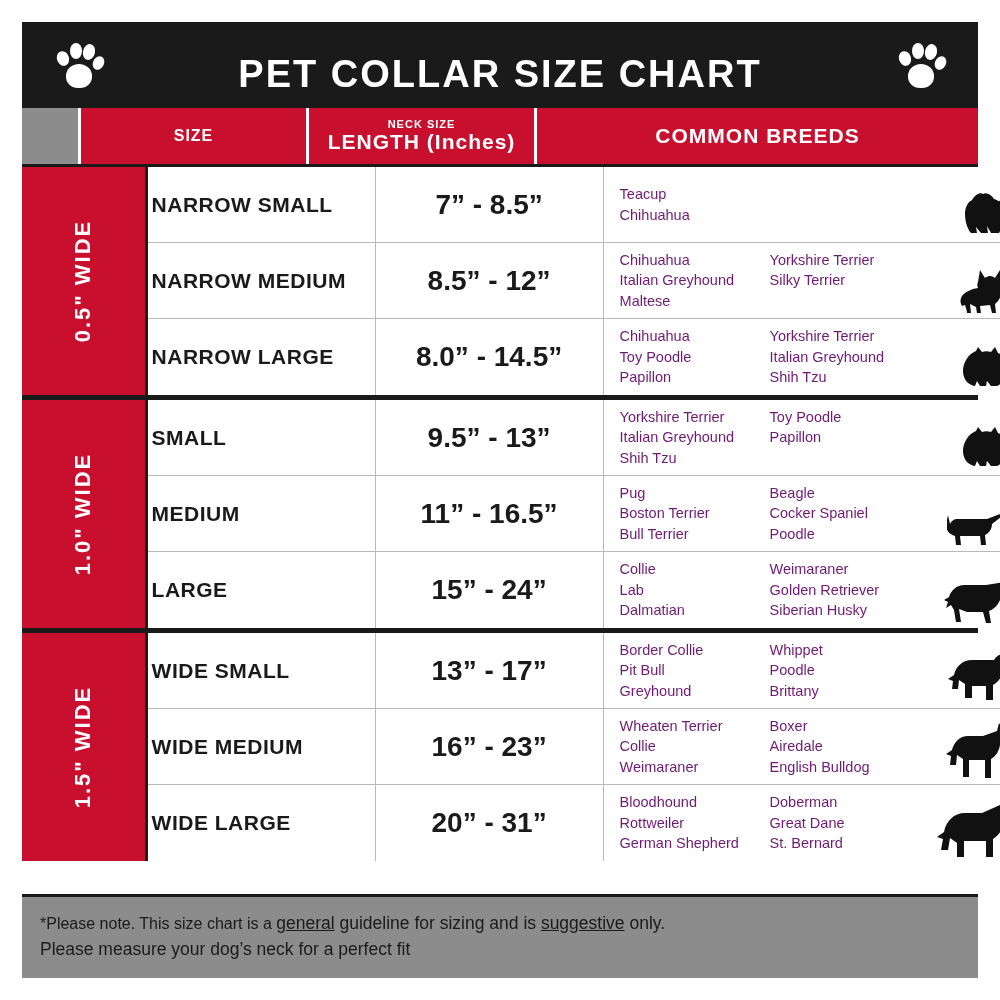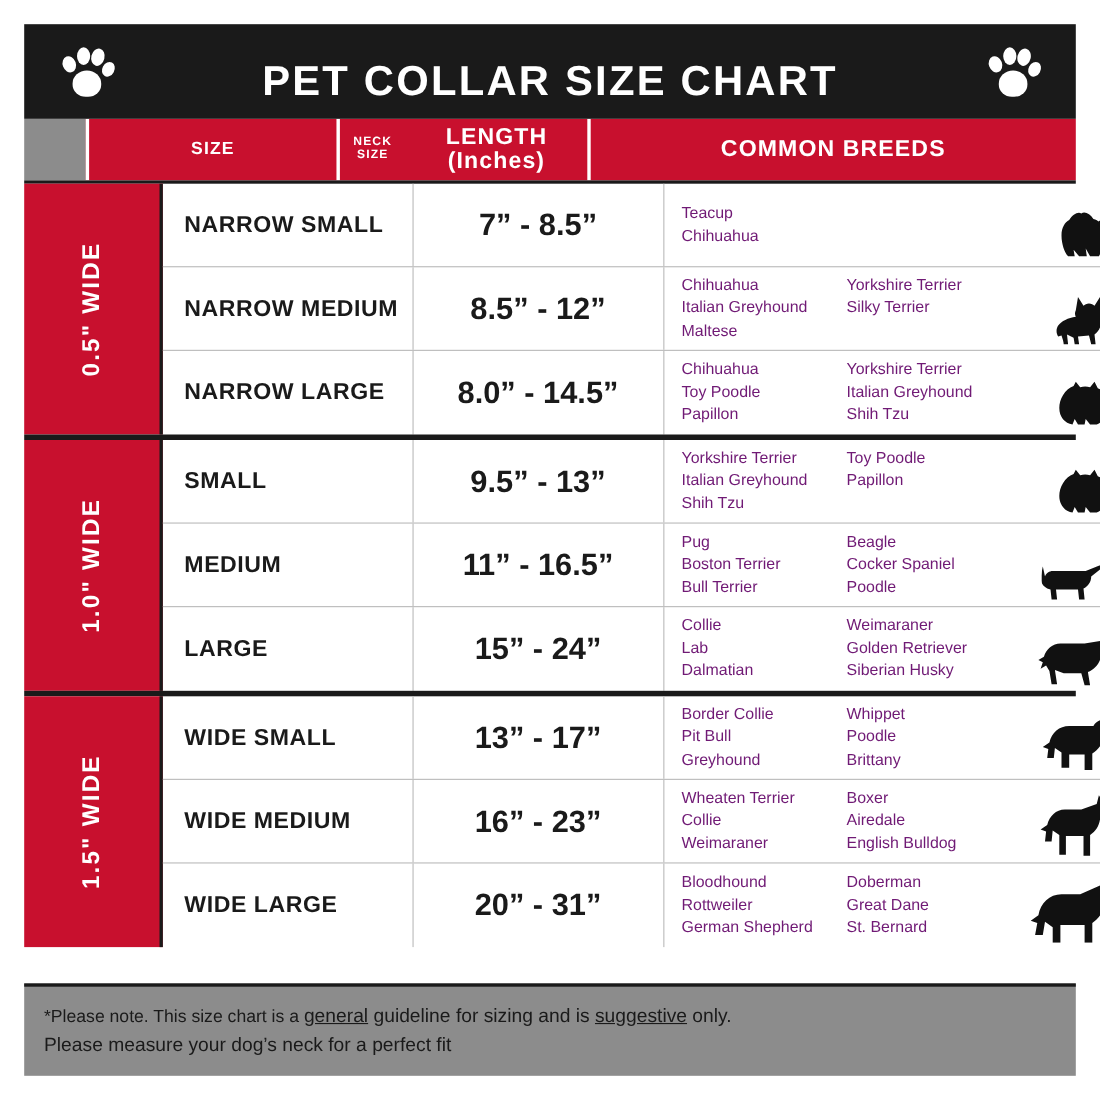--- a/index.html
+++ b/index.html
@@ -80,21 +80,21 @@
     color: #ffffff;
     display: flex;
     align-items: center;
     justify-content: center;
     font-weight: bold;
     border-left: 3px solid #ffffff;
     text-align: center;
     letter-spacing: 1px;
   }
   .ch-size    { flex: 0 0 228px; font-size: 16px; }
-  .ch-length  { flex: 0 0 228px; font-size: 21px; flex-direction: row; line-height: 1.05; }
+  .ch-length  { flex: 0 0 228px; font-size: 21px; flex-direction: column; line-height: 1.05; }
   .ch-length .sub { font-size: 11px; font-weight: bold; letter-spacing: 1px; }
   .ch-breeds  { flex: 1; font-size: 21px; }
 
   .group {
     display: flex;
     border-top: 5px solid #1a1a1a;
   }
   .group:first-of-type { border-top: 3px solid #1a1a1a; }
   .group-label {
     flex: 0 0 56px;
@@ -117,21 +117,21 @@
     display: flex;
     flex: 1;
     border-bottom: 1px solid #b9b9b9;
     min-height: 76px;
   }
   .row:last-child { border-bottom: none; }
 
   .cell-size {
     flex: 0 0 228px;
     display: flex; align-items: center;
-    padding-left: 20px;
+    padding-left: 4px;
     font-size: 21px;
     font-weight: bold;
     letter-spacing: 0.5px;
     color: #1a1a1a;
     border-right: 1px solid #b9b9b9;
   }
   .cell-length {
     flex: 0 0 228px;
     display: flex; align-items: center; justify-content: center;
     font-size: 28px;

